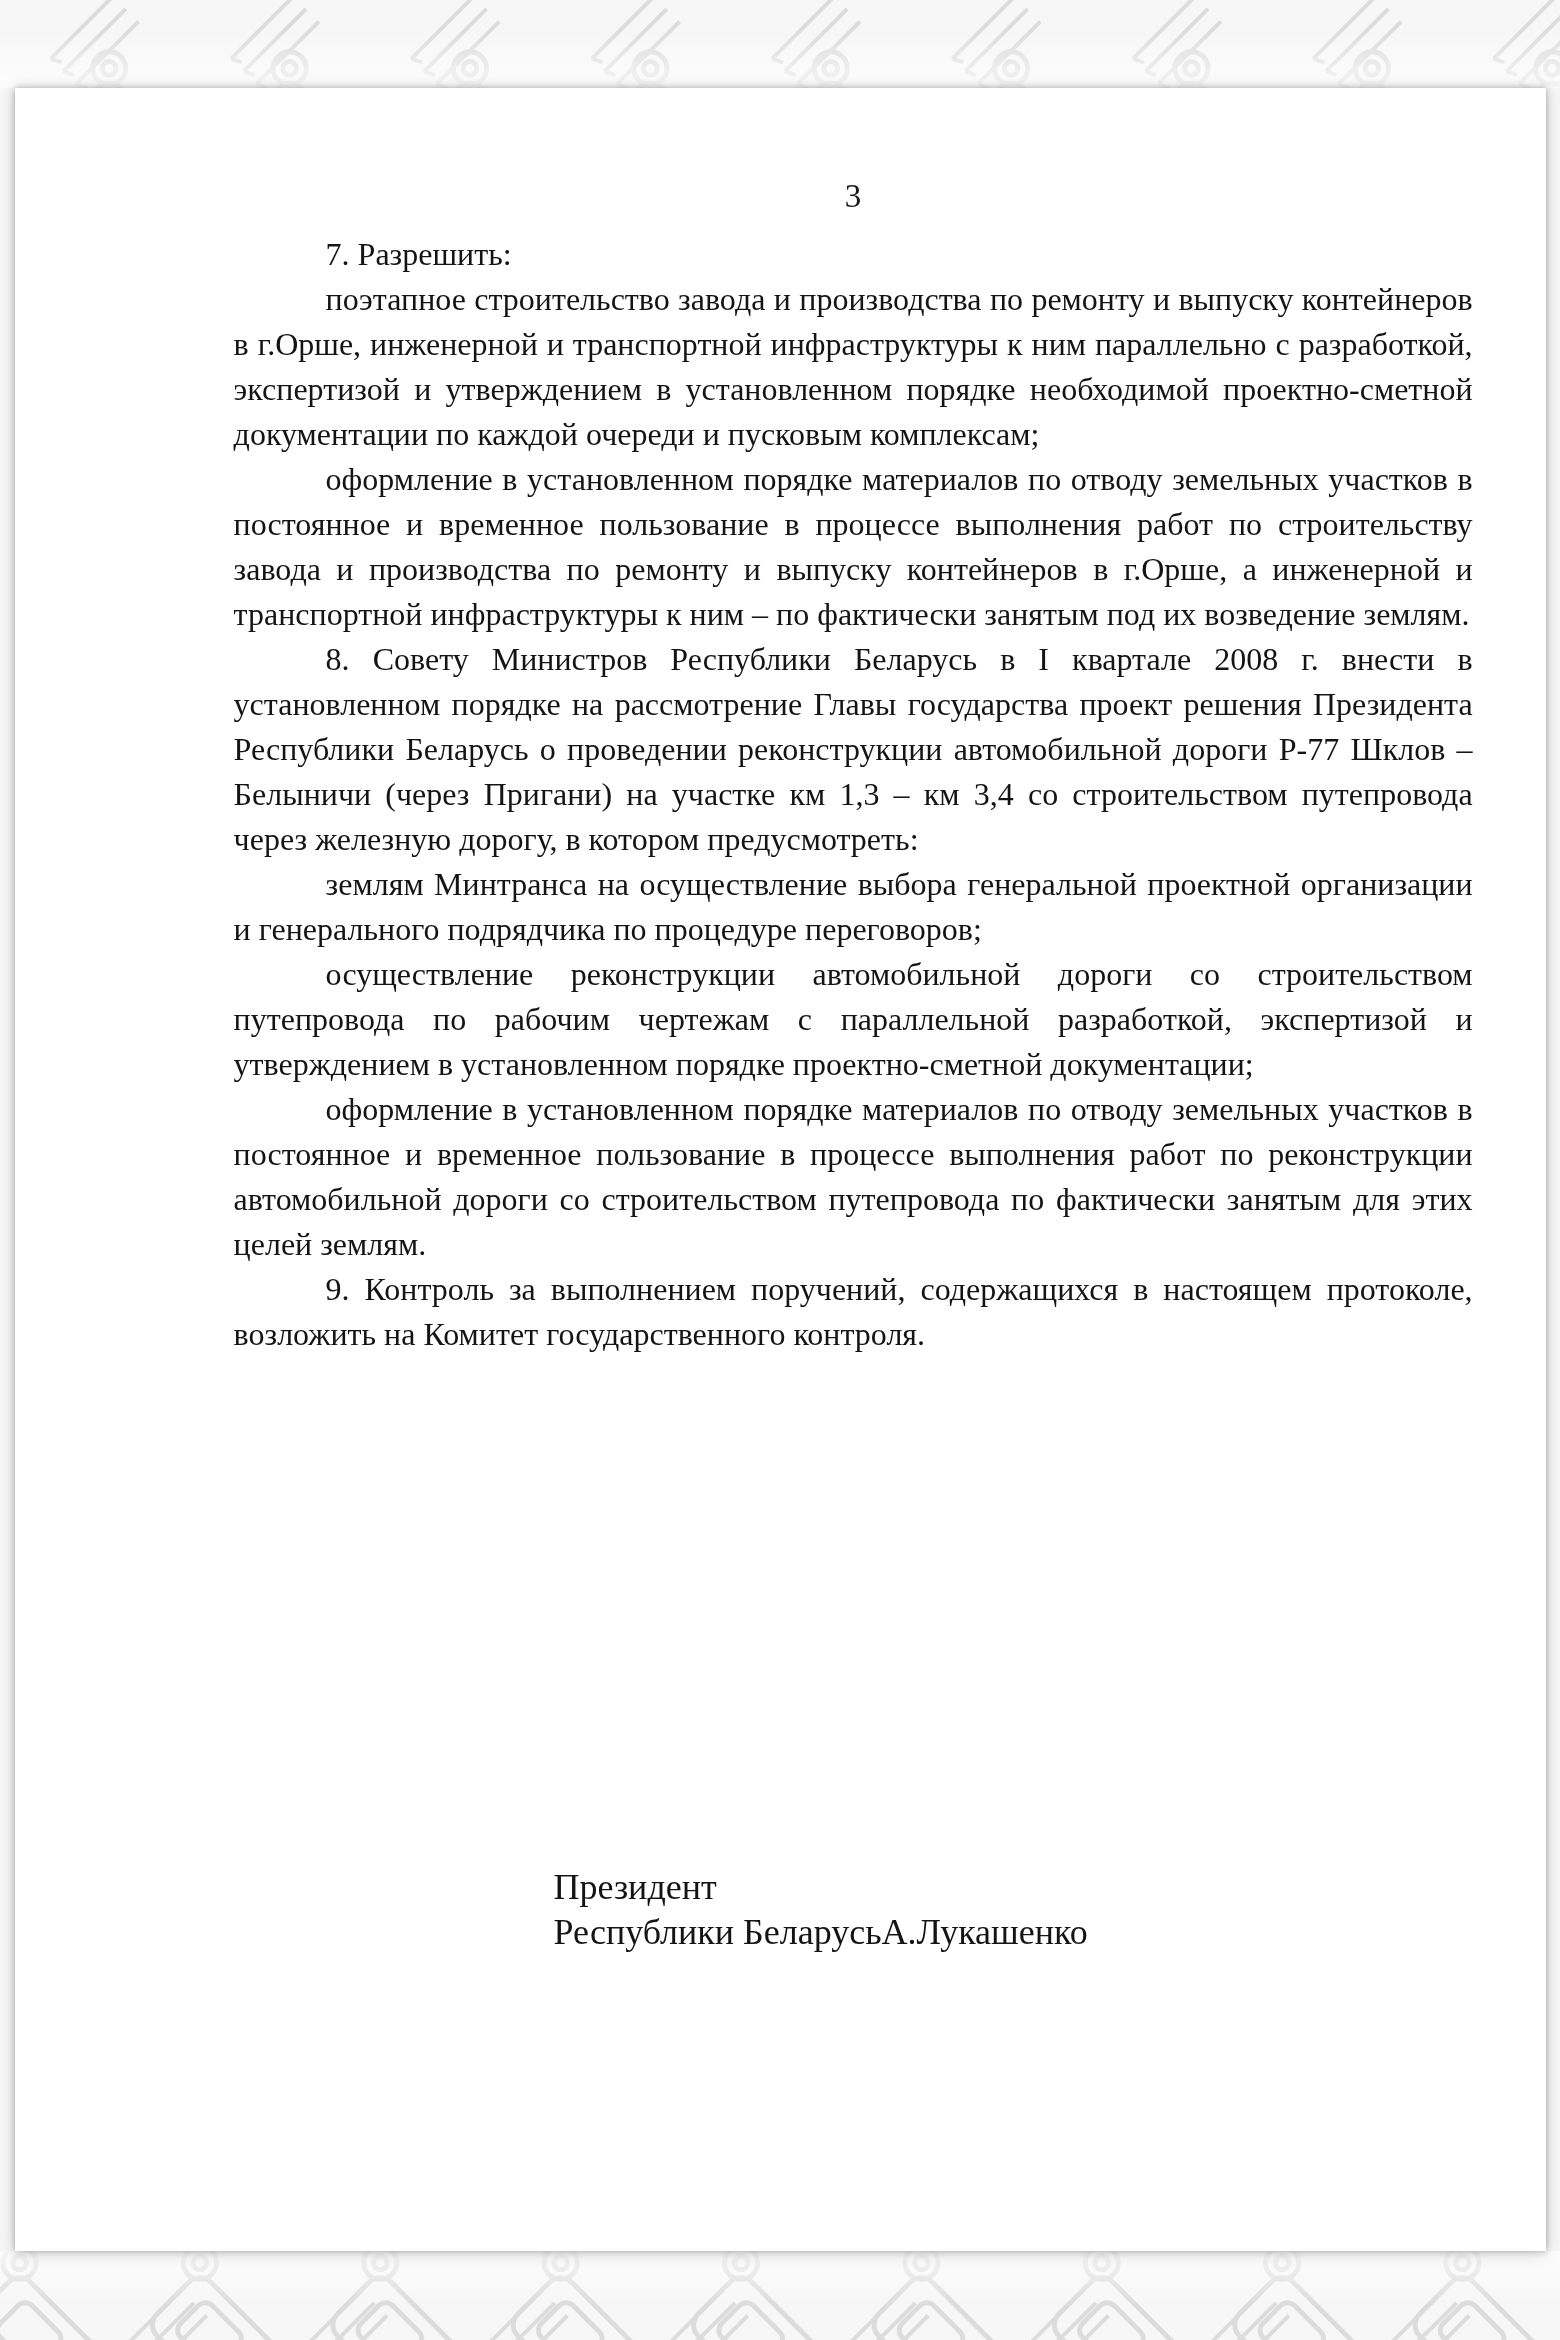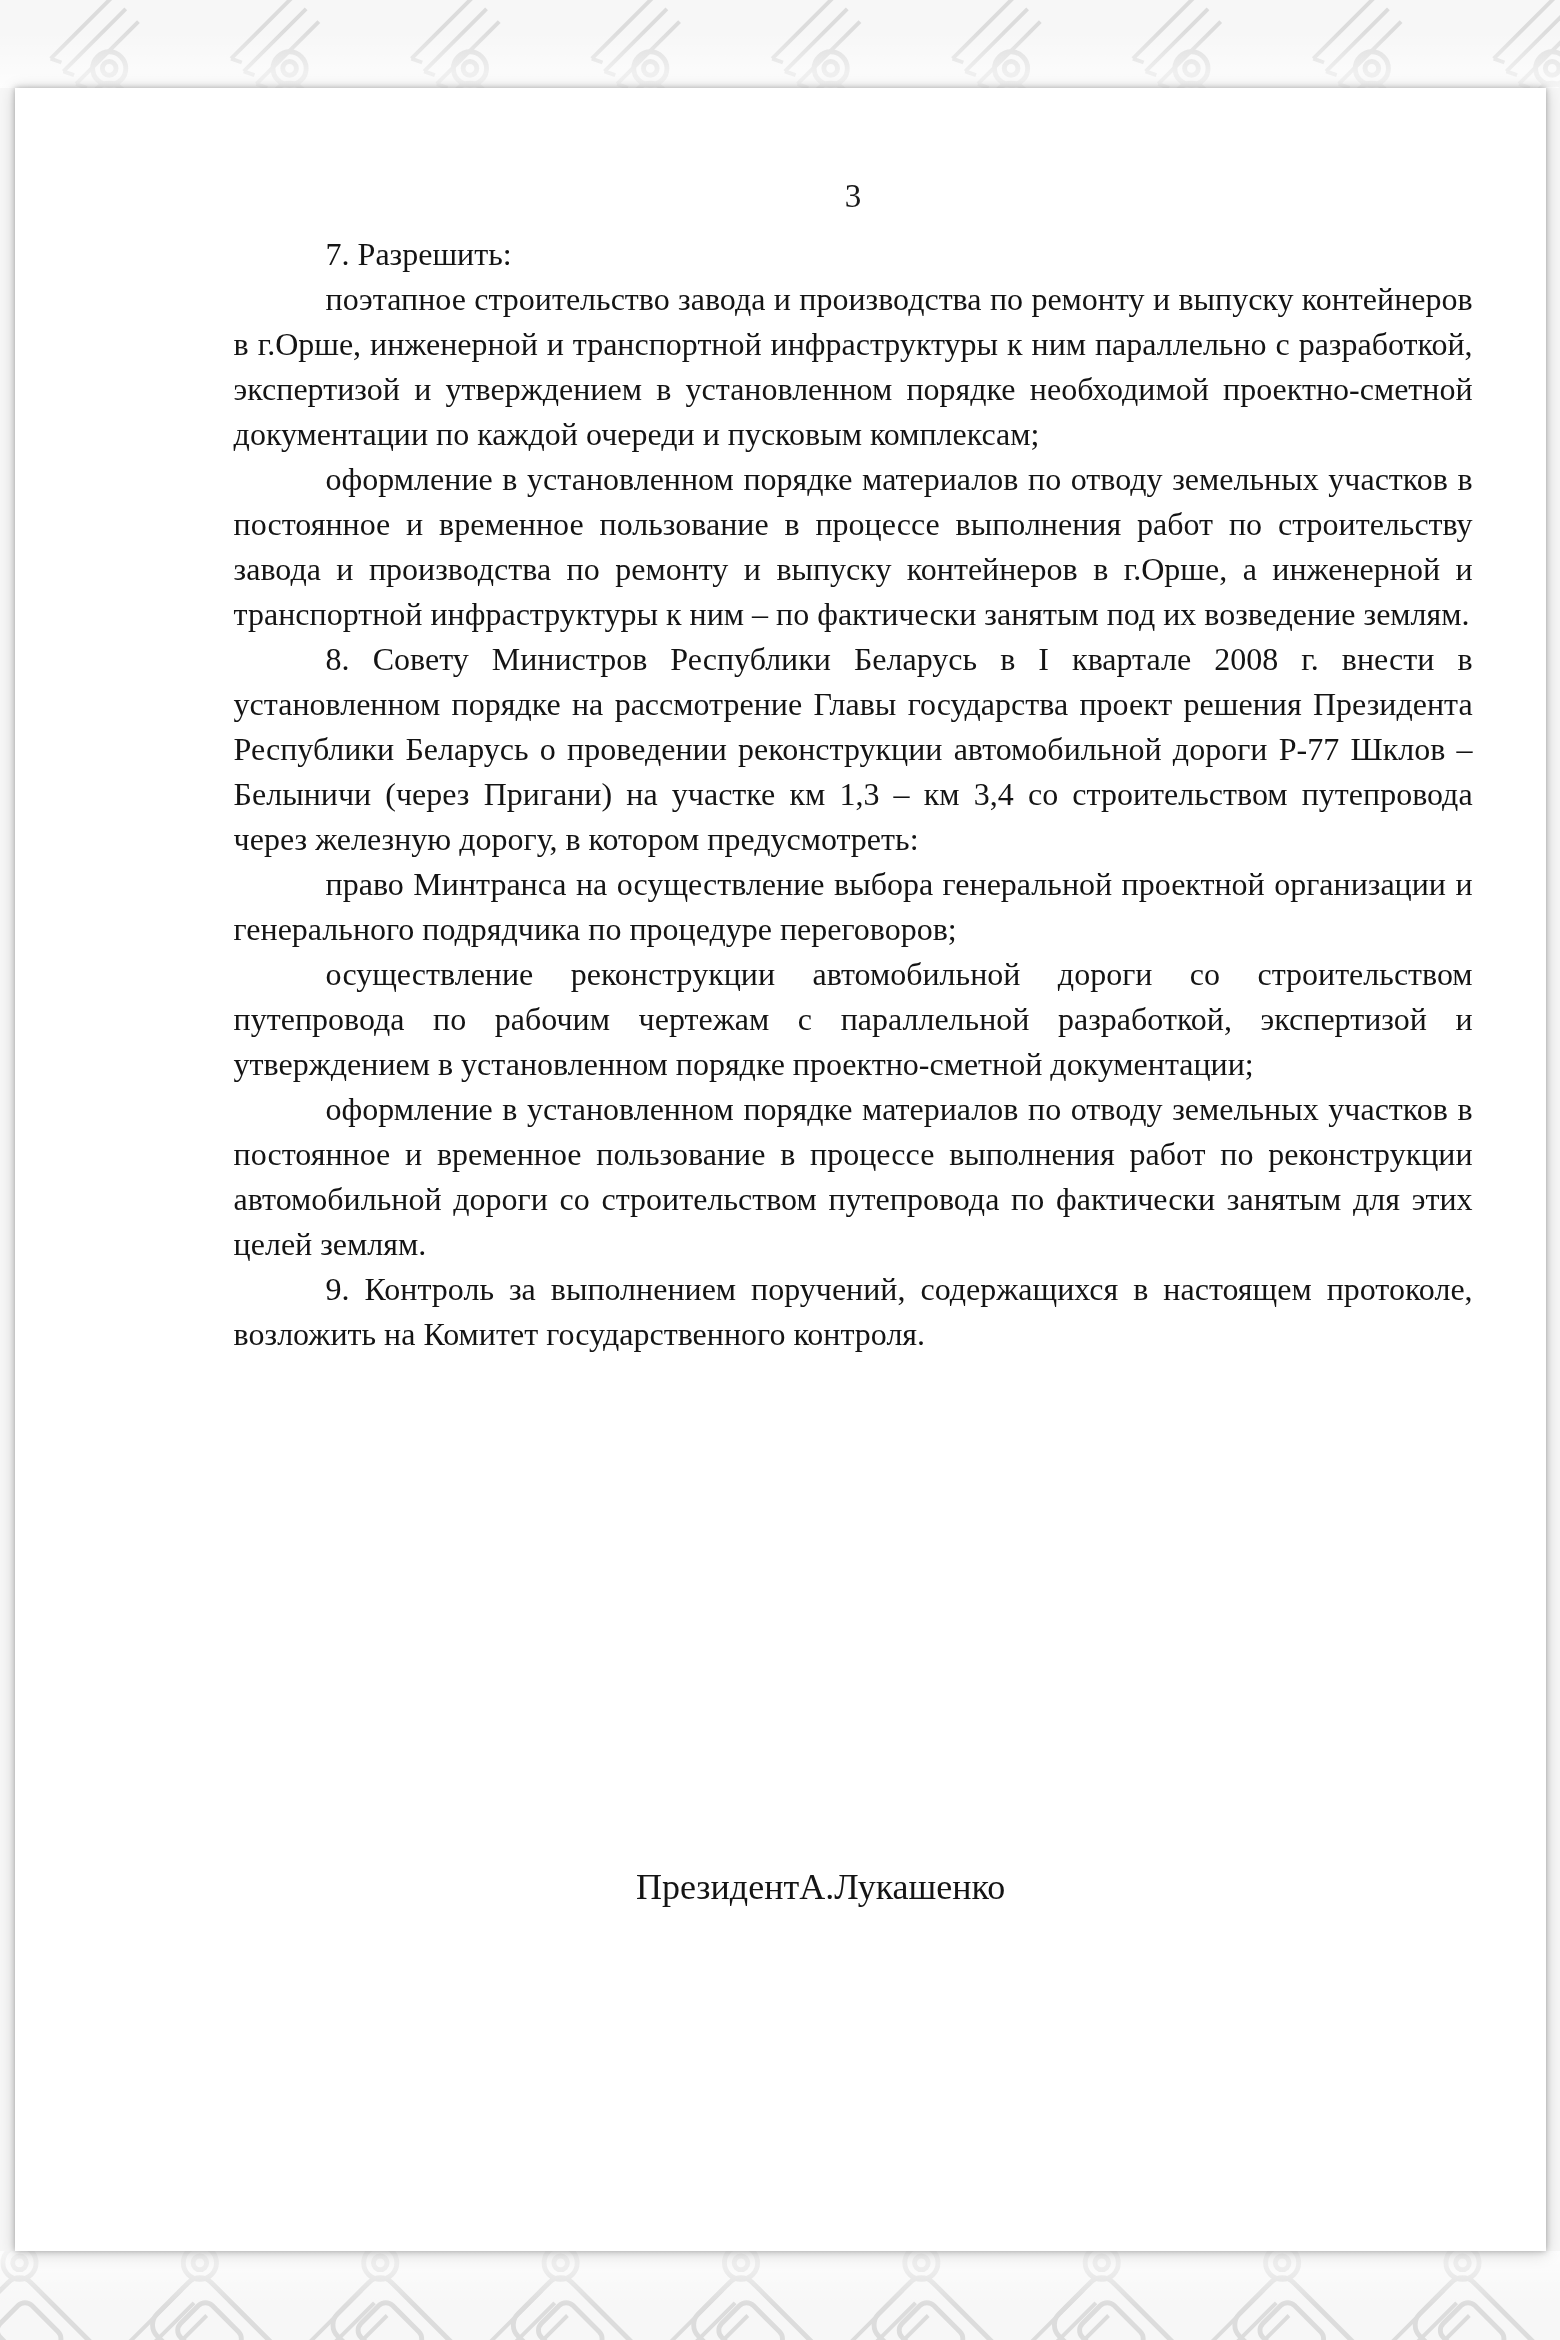--- a/index.html
+++ b/index.html
@@ -143,28 +143,29 @@
 
   <div class="page">
 
     <div class="page-number">3</div>
 
     <div class="body-text">
       <p>7. Разрешить:</p>
       <p>поэтапное строительство завода и производства по ремонту и выпуску контейнеров в г.Орше, инженерной и транспортной инфраструктуры к ним параллельно с разработкой, экспертизой и утверждением в установленном порядке необходимой проектно-сметной документации по каждой очереди и пусковым комплексам;</p>
       <p>оформление в установленном порядке материалов по отводу земельных участков в постоянное и временное пользование в процессе выполнения работ по строительству завода и производства по ремонту и выпуску контейнеров в г.Орше, а инженерной и транспортной инфраструктуры к ним – по фактически занятым под их возведение землям.</p>
       <p>8. Совету Министров Республики Беларусь в I квартале 2008 г. внести в установленном порядке на рассмотрение Главы государства проект решения Президента Республики Беларусь о проведении реконструкции автомобильной дороги Р-77 Шклов – Белыничи (через Пригани) на участке км 1,3 – км 3,4 со строительством путепровода через железную дорогу, в котором предусмотреть:</p>
-      <p>право Минтранса на осуществление выбора генеральной проектной организации и генерального подрядчика по процедуре переговоров;</p>
+      <p>землям Минтранса на осуществление выбора генеральной проектной организации и генерального подрядчика по процедуре переговоров;</p>
       <p>осуществление реконструкции автомобильной дороги со строительством путепровода по рабочим чертежам с параллельной разработкой, экспертизой и утверждением в установленном порядке проектно-сметной документации;</p>
       <p>оформление в установленном порядке материалов по отводу земельных участков в постоянное и временное пользование в процессе выполнения работ по реконструкции автомобильной дороги со строительством путепровода по фактически занятым для этих целей землям.</p>
       <p>9. Контроль за выполнением поручений, содержащихся в настоящем протоколе, возложить на Комитет государственного контроля.</p>
     </div>
 
     <div class="signature">
       <div class="sig-left">
         <div>Президент</div>
+        <div>Республики Беларусь</div>
       </div>
       <div class="sig-name">А.Лукашенко</div>
     </div>
 
   </div>
 </div>
 
 
 </body></html>

